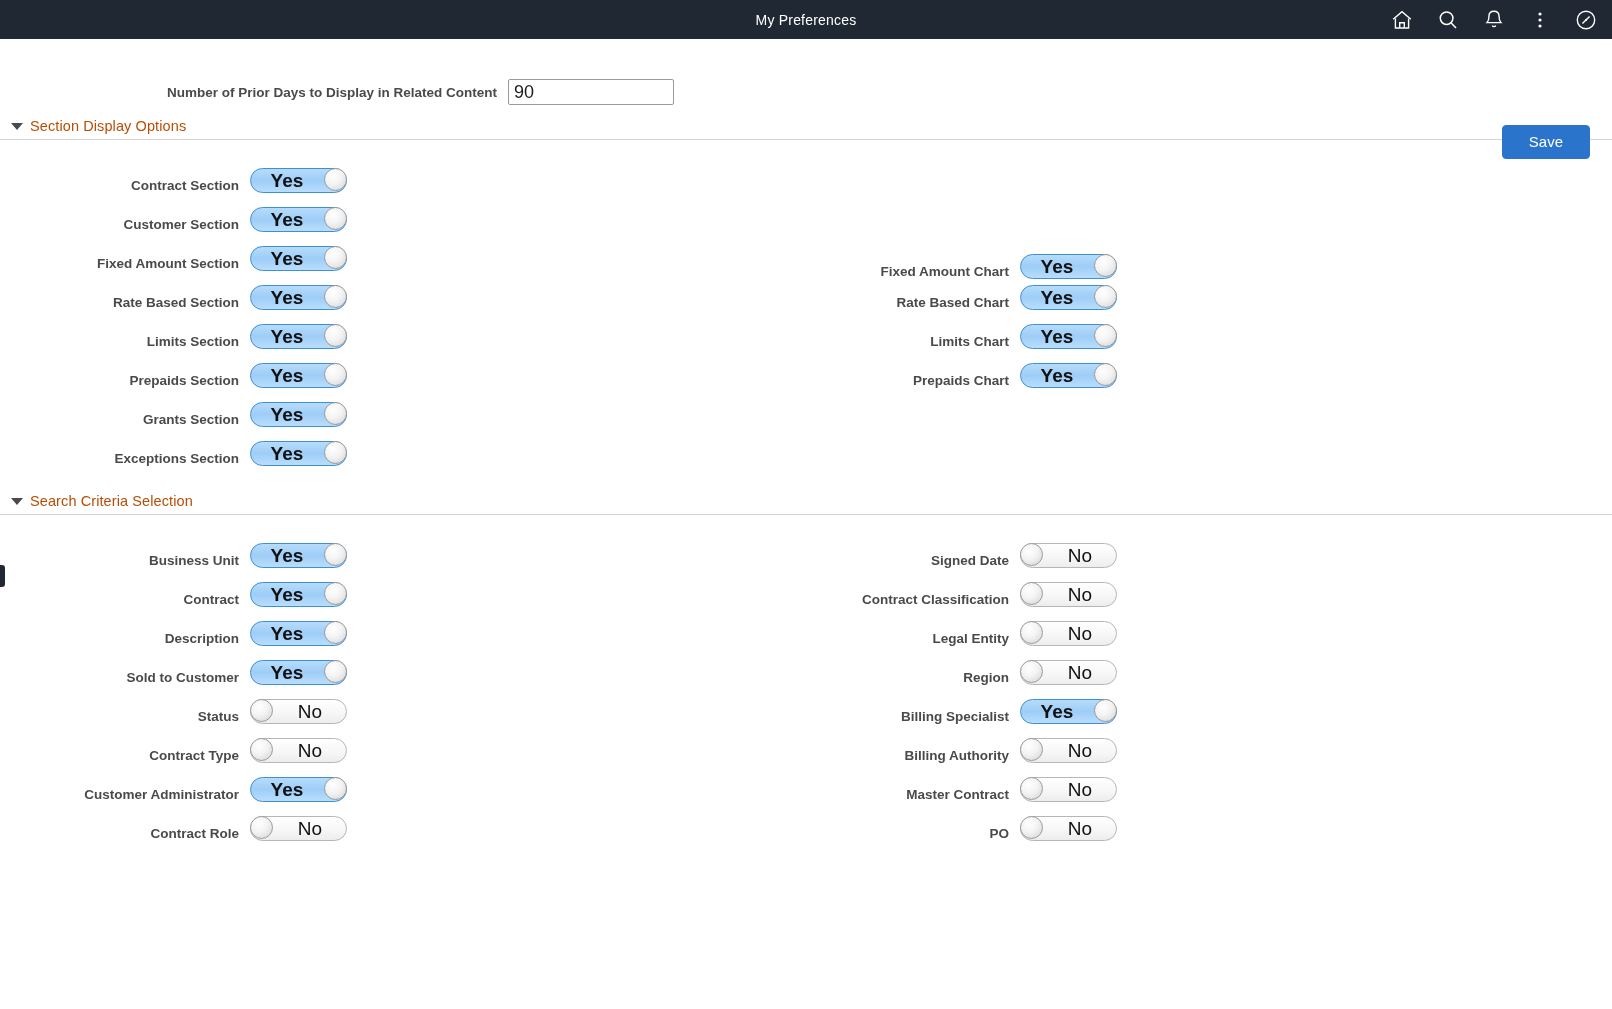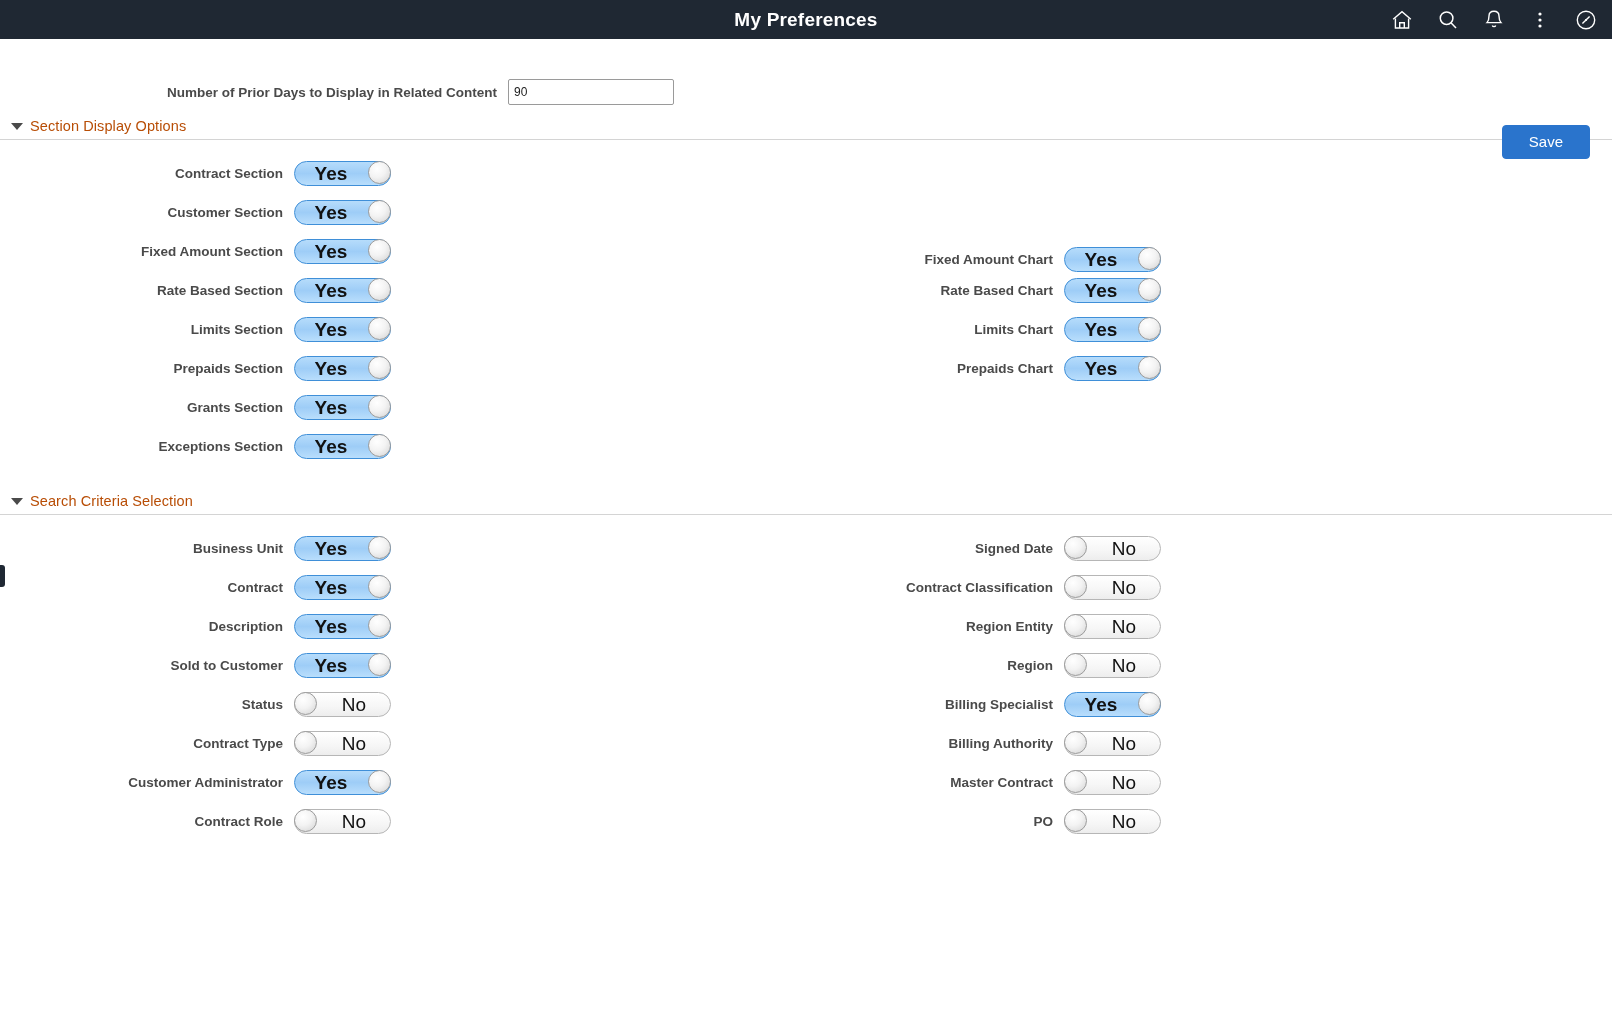--- a/index.html
+++ b/index.html
@@ -15,22 +15,22 @@
   .topbar {
     position: relative;
     height: 39px;
     background: #1f2833;
     display: flex;
     align-items: center;
     justify-content: center;
   }
   .topbar-title {
     color: #ffffff;
-    font-size: 19px;
-    font-weight: 700;
+    font-size: 14px;
+    font-weight: 400;
     letter-spacing: .2px;
   }
   .topbar-icons {
     position: absolute;
     right: 14px;
     top: 0;
     height: 39px;
     display: flex;
     align-items: center;
     gap: 22px;
@@ -83,21 +83,21 @@
     font-weight: bold;
     color: #4a4a4a;
     white-space: nowrap;
   }
   .field-input {
     width: 166px;
     height: 26px;
     border: 1px solid #9a9a9a;
     border-radius: 2px;
     padding: 0 5px;
-    font-size: 12px;
+    font-size: 18px;
     font-family: "Liberation Sans", sans-serif;
     color: #1c1c1c;
     background: #ffffff;
     outline: none;
   }
   .fields-block { padding-top: 40px; }
 
   
   .section {
     margin-top: 13px;
@@ -128,23 +128,22 @@
     width: 100%;
   }
 
   
   .grid {
     position: relative;
     padding-top: 14px;
   }
   .tgl-row {
     display: flex;
-    align-items: center;
+    align-items: flex-end;
     height: 39px;
-    padding-left: 44px;
   }
   .tgl-row.right-col {
     position: absolute;
     left: 770px;
     top: 0;
   }
   .tgl-label {
     width: 250px;
     text-align: right;
     padding-right: 11px;
@@ -460,21 +459,21 @@
 
       <div class="tgl-row right-col" style="top:53px">
         <div class="tgl-label">Contract Classification</div>
         <div class="switch off">
           <span class="switch-txt">No</span>
           <span class="knob"></span>
         </div>
       </div>
 
       <div class="tgl-row right-col" style="top:92px">
-        <div class="tgl-label">Region Entity</div>
+        <div class="tgl-label">Legal Entity</div>
         <div class="switch off">
           <span class="switch-txt">No</span>
           <span class="knob"></span>
         </div>
       </div>
 
       <div class="tgl-row right-col" style="top:131px">
         <div class="tgl-label">Region</div>
         <div class="switch off">
           <span class="switch-txt">No</span>

